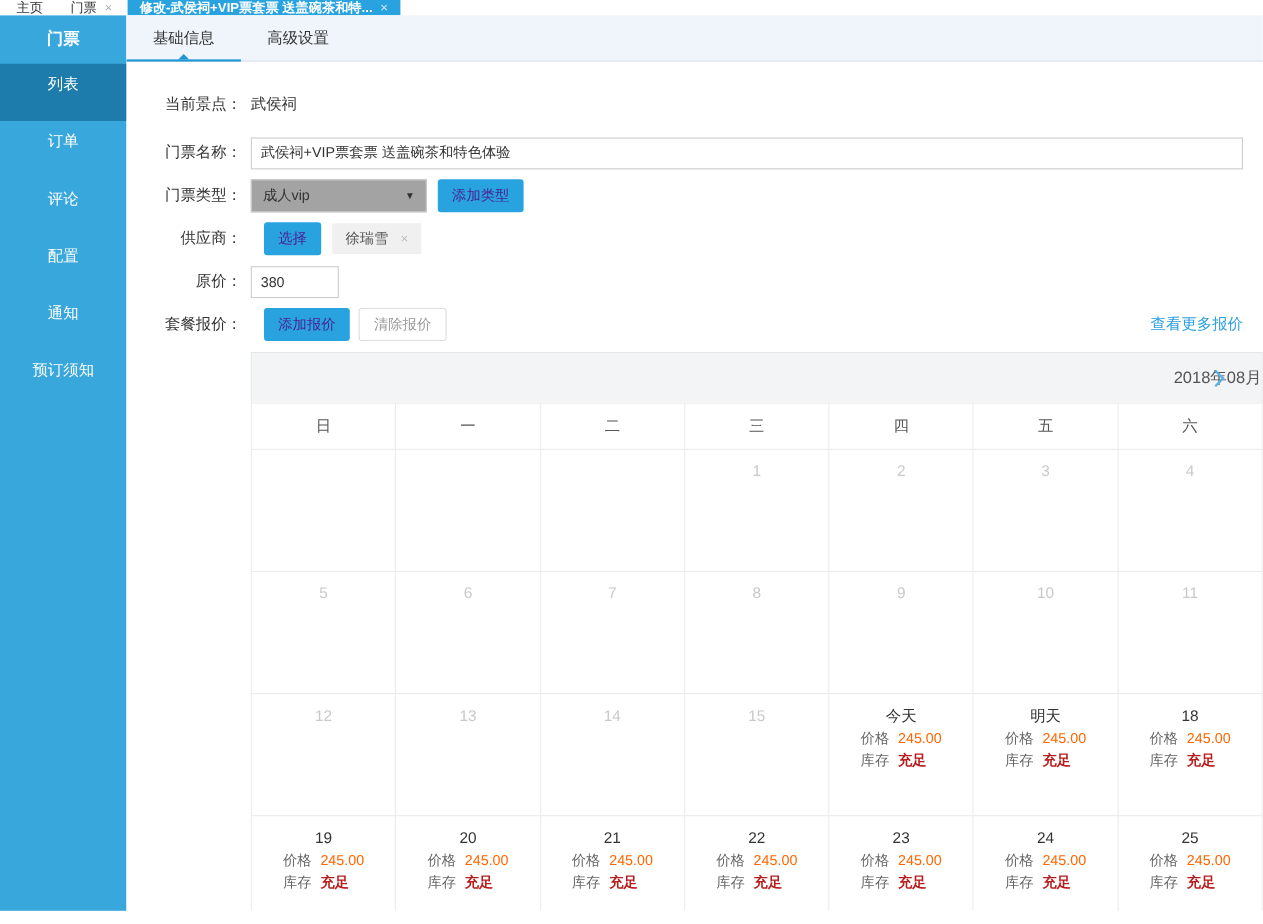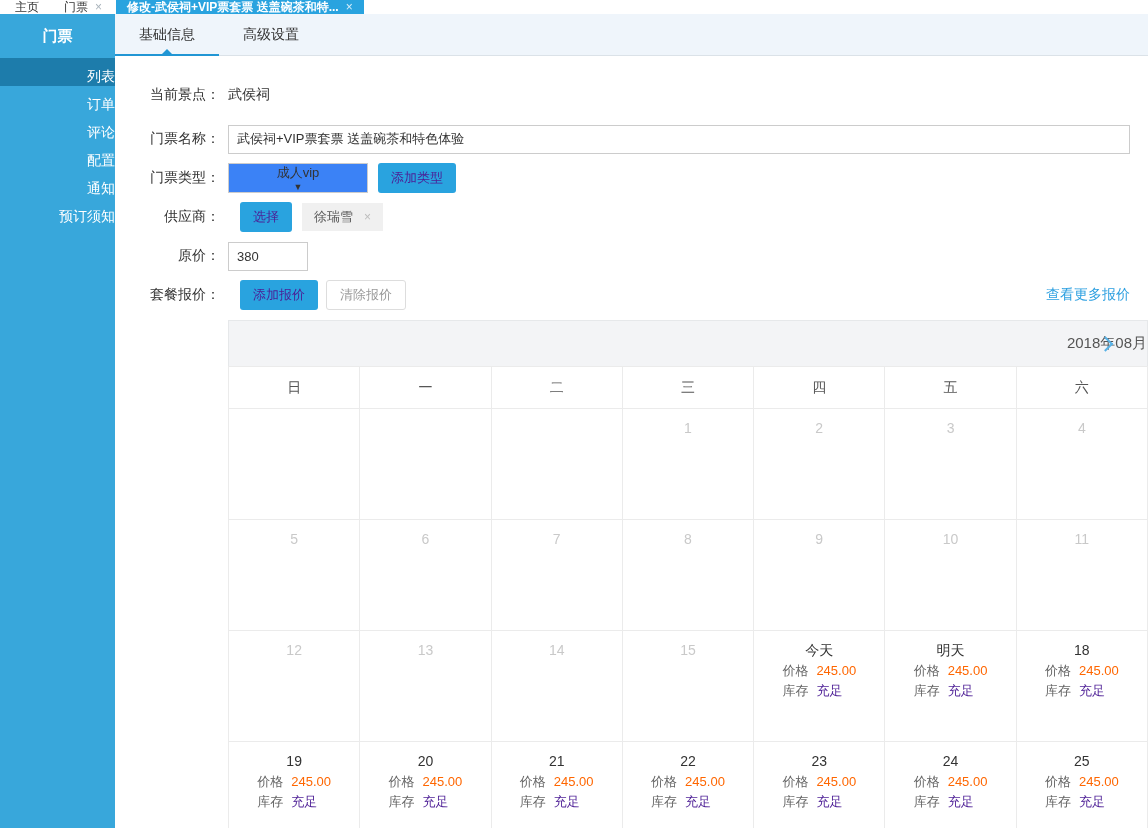--- a/index.html
+++ b/index.html
@@ -11,21 +11,21 @@
   .wtab { display:flex; align-items:center; gap:7px; padding:0 11px; margin-right:3px;
     font-size:12px; color:#333; cursor:pointer; white-space:nowrap; }
   .wtab .close { color:#a9b3bb; font-size:12px; line-height:1; }
   .wtab.active { background:var(--accent); color:#fff; font-weight:bold; }
   .wtab.active .close { color:#d9effa; font-weight:normal; }
 
   
   .shell { display:flex; height:814px; }
   .sidebar { width:115px; flex-shrink:0; background:var(--sidebar-bg); color:#fff; }
   .sidebar-header { height:44px; line-height:44px; text-align:center; font-size:15px; font-weight:bold; }
-  .side-item { height:28px; line-height:36px; text-align:right; font-size:14px; cursor:pointer; }
+  .side-item { height:52px; line-height:36px; text-align:center; font-size:14px; cursor:pointer; }
   .side-item.active { background:var(--sidebar-active-bg); }
 
   .main { flex:1; display:flex; flex-direction:column; background:#fff; min-width:0; }
 
   
   .ctabs { height:42px; flex-shrink:0; background:#eff5fb; border-bottom:1px solid #dbe2e8;
     display:flex; align-items:stretch; }
   .ctab { position:relative; display:flex; align-items:center; padding:0 24px;
     font-size:14px; color:#333; cursor:pointer; }
   .ctab.active::after { content:""; position:absolute; left:0; right:0; bottom:-1px; height:2px;
@@ -38,23 +38,23 @@
   .content { flex:1; overflow:hidden; padding:24px 0 0 20px; }
   .frow { display:flex; align-items:center; min-height:30px; margin-bottom:9px; }
   .frow-scenic { margin-bottom:14px; }
   .flabel { width:85px; flex-shrink:0; text-align:right; margin-right:8px;
     font-size:14px; color:#333; }
   .fvalue { font-size:14px; color:#333; }
   .tinput { height:29px; border:1px solid #ccc; padding:0 8px; font-size:13px; color:#333;
     font-family:inherit; background:#fff; }
   .tinput.name { width:902px; }
   .tinput.price { width:80px; }
-  .fselect { width:140px; height:30px; border:1px solid #ccc; background:#3b82f6; cursor:pointer;
+  .fselect { width:160px; height:30px; border:1px solid #ccc; background:#a3a3a3; cursor:pointer;
     display:flex; align-items:center; justify-content:space-between; padding:0 10px;
-    font-size:13px; color:#333;flex-direction:column; }
+    font-size:13px; color:#333; }
   .fselect .caret { font-size:9px; color:#333; }
   .btn-blue { height:30px; padding:0 13px; border:none; border-radius:3px; cursor:pointer;
     background:var(--accent); color:#4c1d95; font-size:13px; font-family:inherit; margin-left:10px; }
   .btn-blue.first { margin-left:12px; }
   .btn-plain { height:30px; padding:0 13px; border:1px solid #ddd; border-radius:3px; cursor:pointer;
     background:#fff; color:#999; font-size:13px; font-family:inherit; margin-left:8px; }
   .tag { display:inline-flex; align-items:center; height:28px; margin-left:10px; padding:0 12px;
     background:#f0f0f0; font-size:13px; color:#555; }
   .tag .tag-x { margin-left:11px; color:#bcbcbc; font-size:12px; cursor:pointer; }
   .more-link { margin-left:auto; margin-right:18px; font-size:14px; color:var(--link-blue);
@@ -71,21 +71,21 @@
   .cal-table { width:100%; border-collapse:collapse; table-layout:fixed; }
   .cal-table th { height:42px; border:1px solid #ebebeb; background:#fff;
     font-weight:normal; font-size:14px; color:#555; }
   .cal-table td { height:111px; border:1px solid #ebebeb; background:#fff;
     vertical-align:top; text-align:center; padding-top:9px; cursor:pointer; }
   .cal-table td .num { font-size:14px; color:#333; line-height:20px; }
   .cal-table td.muted .num { color:#c9c9c9; }
   .cell-info { display:table; margin:1px auto 0; text-align:left; font-size:13px;
     line-height:20px; color:#666; }
   .cell-info .val { color:var(--price-orange); margin-left:8px; }
-  .cell-info .stock-val { color:#4c1d95; margin-left:8px; }
+  .cell-info .stock-val { color:#b91c1c; margin-left:8px;font-weight:bold; }
 </style>
 </head>
 <body>
 
 <div class="topbar">
     <div class="wtab">
       <span>主页</span>
     </div>
     <div class="wtab">
       <span>门票</span>

